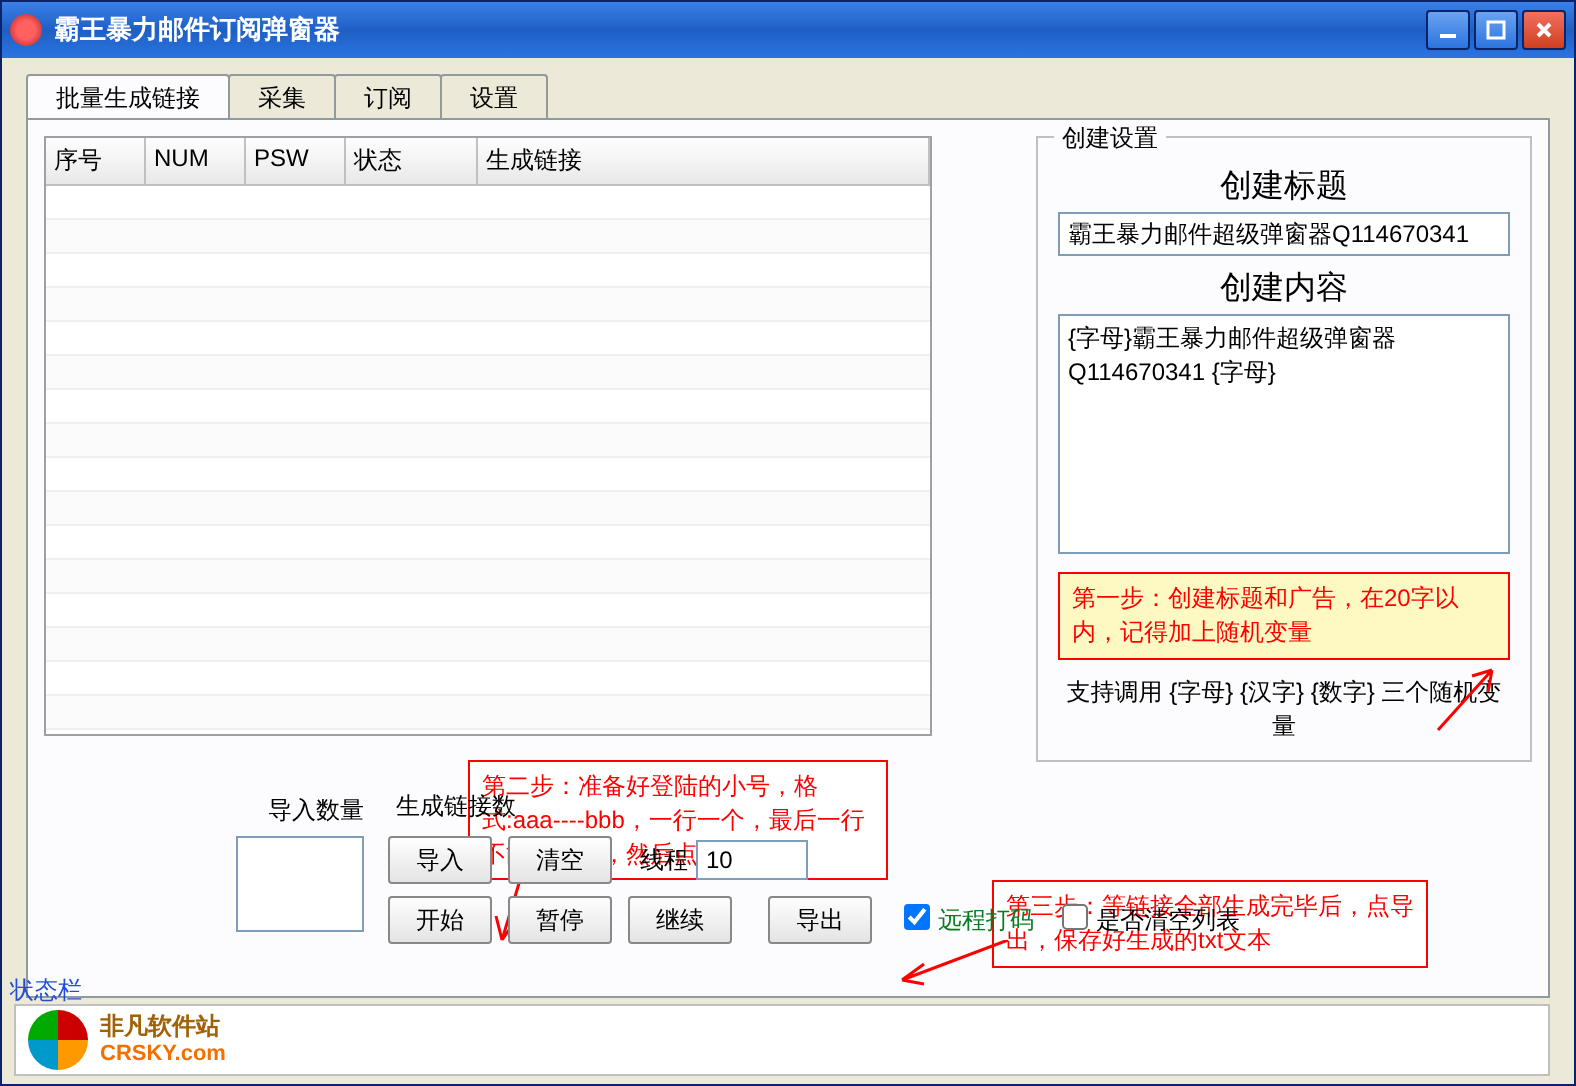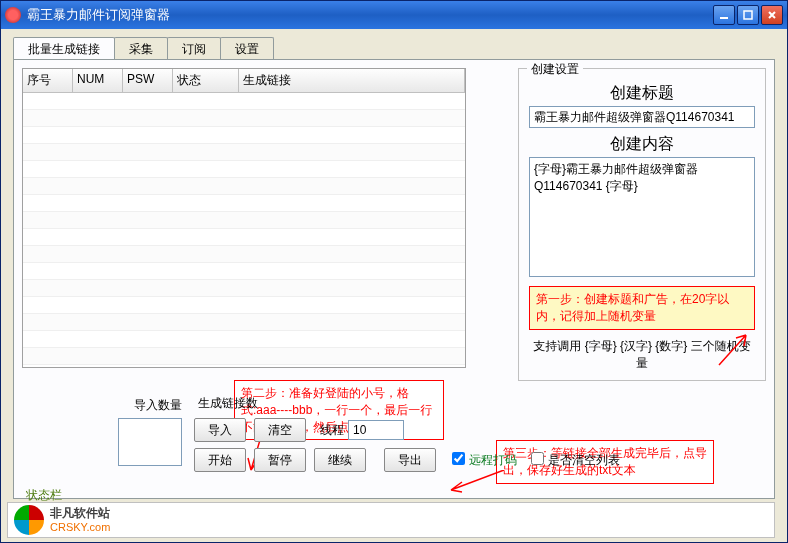--- a/index.html
+++ b/index.html
@@ -1,18 +1,18 @@
 <!DOCTYPE html>
 <html><head>
   <meta charset="utf-8">
   <style>
     * { box-sizing: border-box; margin: 0; padding: 0; }
     body { font-family: "Microsoft YaHei", SimSun, Arial, sans-serif; font-size: 12px; background: #fff; }
     .window { width: 788px; height: 543px; position: relative; background: #ece9d8; border: 1px solid #0a246a; overflow: hidden; }
-    .titlebar { height: 28px; background: linear-gradient(to bottom, #3a80e8 0%, #1e5fc4 50%, #2b74e0 100%); display: flex; align-items: center; padding: 0 4px; color: #fff; font-weight: normal; font-size: 13px; }
+    .titlebar { height: 28px; background: linear-gradient(to bottom, #3a80e8 0%, #1e5fc4 50%, #2b74e0 100%); display: flex; align-items: center; padding: 0 4px; color: #fff; font-weight: bold; font-size: 13px; }
     .titlebar-icon { width: 16px; height: 16px; background: radial-gradient(circle, #ff6060 40%, #b02020 100%); border-radius: 50%; margin-right: 6px; }
     .titlebar-text { flex: 1; }
     .win-buttons { display: flex; gap: 2px; }
     .win-btn { width: 22px; height: 20px; border: 1px solid #0a246a; border-radius: 2px; display: flex; align-items: center; justify-content: center; font-family: Arial; font-weight: bold; cursor: pointer; }
     .win-btn.min, .win-btn.max { background: linear-gradient(to bottom,#6aa3f0,#2b74e0); color:#fff; }
     .win-btn.close { background: linear-gradient(to bottom,#f07060,#d04020); color:#fff; }
     .client { position: absolute; top: 28px; left: 0; right: 0; bottom: 0; padding: 8px 12px 12px 12px; }
 
     
     .tabs { display: flex; height: 22px; }
@@ -48,26 +48,26 @@
     
     .bottom { position:absolute; left:8px; right:8px; bottom:8px; height:95px; }
     .count-box { display:inline-block; width:64px; height:48px; border:1px solid #7f9db9; background:#fff; vertical-align:top; }
     .btn { display:inline-block; min-width:52px; height:24px; border:1px solid #888; background:linear-gradient(to bottom,#fefefe,#e4e4e4); border-radius:2px; padding:0 10px; cursor:pointer; font-size:12px; margin:2px; }
     .controls-row { display:flex; align-items:center; gap:4px; }
     .thread-input { width:56px; height:20px; border:1px solid #7f9db9; padding:1px 4px; font-size:12px; }
     .chk { margin-left:10px; display:inline-flex; align-items:flex-start; gap:4px; font-size:12px; }
     .chk input { width:13px; height:13px; }
     .chk.enabled label { color:#0a7a20; }
 
-    .status-label { position:absolute; left:25px; bottom:38px; font-size:12px; color:#4d7c0f; }
+    .status-label { position:absolute; left:4px; bottom:38px; font-size:12px; color:#1d4ed8; }
     .statusbar { position:absolute; left:6px; right:12px; bottom:4px; height:36px; border:1px solid #c0c0c0; background:#fff; display:flex; align-items:center; padding:0 6px; }
     .logo { width:30px; height:30px; border-radius:50%; background:conic-gradient(#c00 0 25%, #f90 0 50%, #09c 0 75%, #0a0 0 100%); margin-right:6px; }
     .logo-text { font-size:12px; line-height:1.2; }
-    .logo-text .cn { color:#404040; font-weight:bold; }
-    .logo-text .en { color:#f07000; font-weight:normal; font-size:11px; }
+    .logo-text .cn { color:#a16207; font-weight:bold; }
+    .logo-text .en { color:#f07000; font-weight:bold; font-size:11px; }
 
     .arrow-red { position:absolute; pointer-events:none; }
   </style>
 </head>
 <body>
 
 <div class="window">
 
   <div class="titlebar">
     <div class="titlebar-icon"></div>

